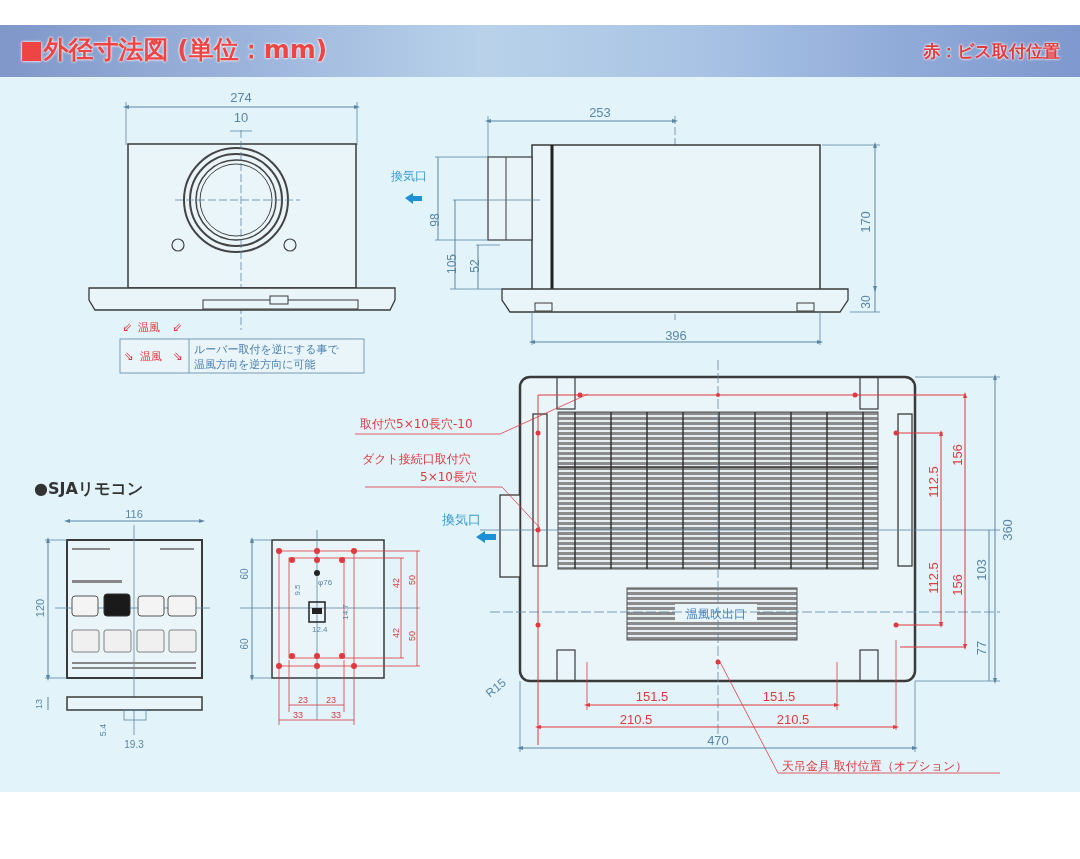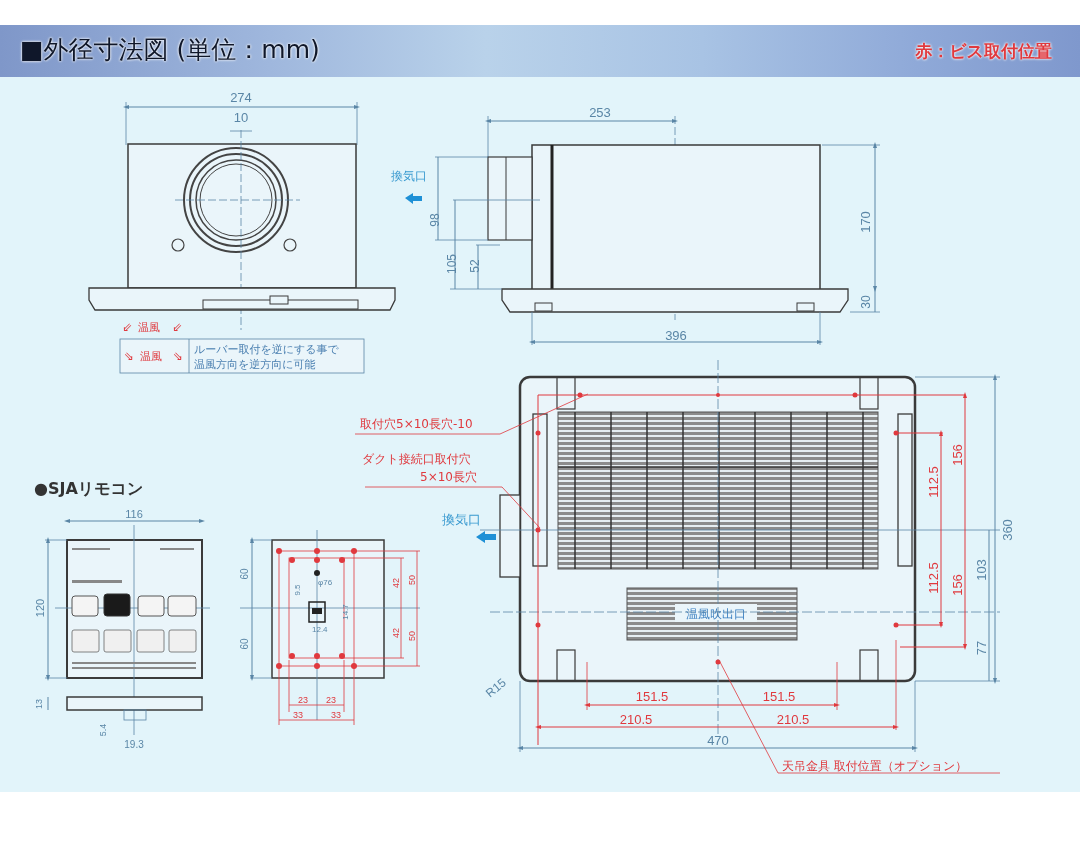--- a/index.html
+++ b/index.html
@@ -1,22 +1,22 @@
 <!DOCTYPE html>
 <html><head>
 <meta charset="utf-8">
 <style>
   html, body { margin:0; padding:0; }
   body { width:1080px; height:859px; background:#ffffff; position:relative; overflow:hidden;
          font-family:"DejaVu Sans", sans-serif; }
   .header { position:absolute; left:0; top:25px; width:1080px; height:52px;
     background: linear-gradient(90deg, #7f97c9 0%, #9fb7dd 25%, #b9d2ea 45%, #a8c3e4 65%, #8fa9d8 85%, #7f98cd 100%); }
-  .title { position:absolute; left:20px; top:33px; font-size:25px; font-weight:normal; color:#0f172a;
+  .title { position:absolute; left:20px; top:33px; font-size:25px; font-weight:bold; color:#ef4444;
     text-shadow: 0 0 3px #ffffff, 0 0 2px #ffffff; letter-spacing:0px; }
-  .legend-red { position:absolute; right:28px; top:40px; font-size:17px; font-weight:bold; color:#e0393e;
+  .legend-red { position:absolute; right:20px; top:40px; font-size:17px; font-weight:bold; color:#e0393e;
     text-shadow: 0 0 3px #ffffff, 0 0 2px #ffffff; }
   .canvas { position:absolute; left:0; top:77px; width:1080px; height:715px; background:#e2f4fa; }
   svg { position:absolute; left:0; top:0; }
   .lbl { font-family:"Liberation Sans", sans-serif; }
 </style>
 </head>
 <body>
 
 <div class="header"></div>
 <div class="title">■外径寸法図 (単位：mm)</div>

